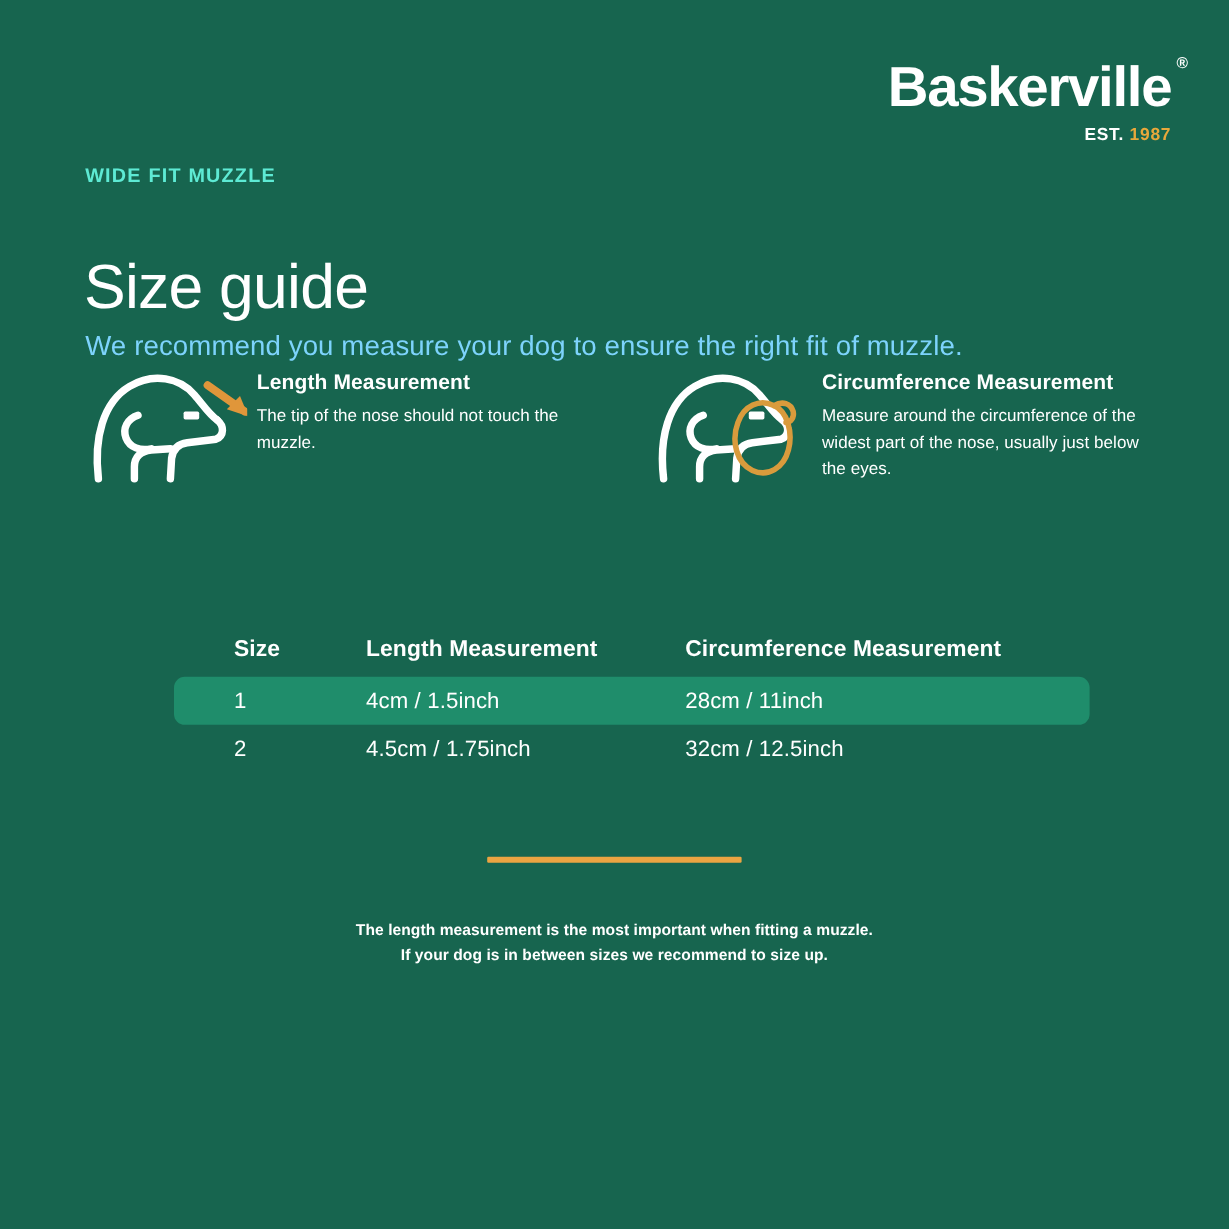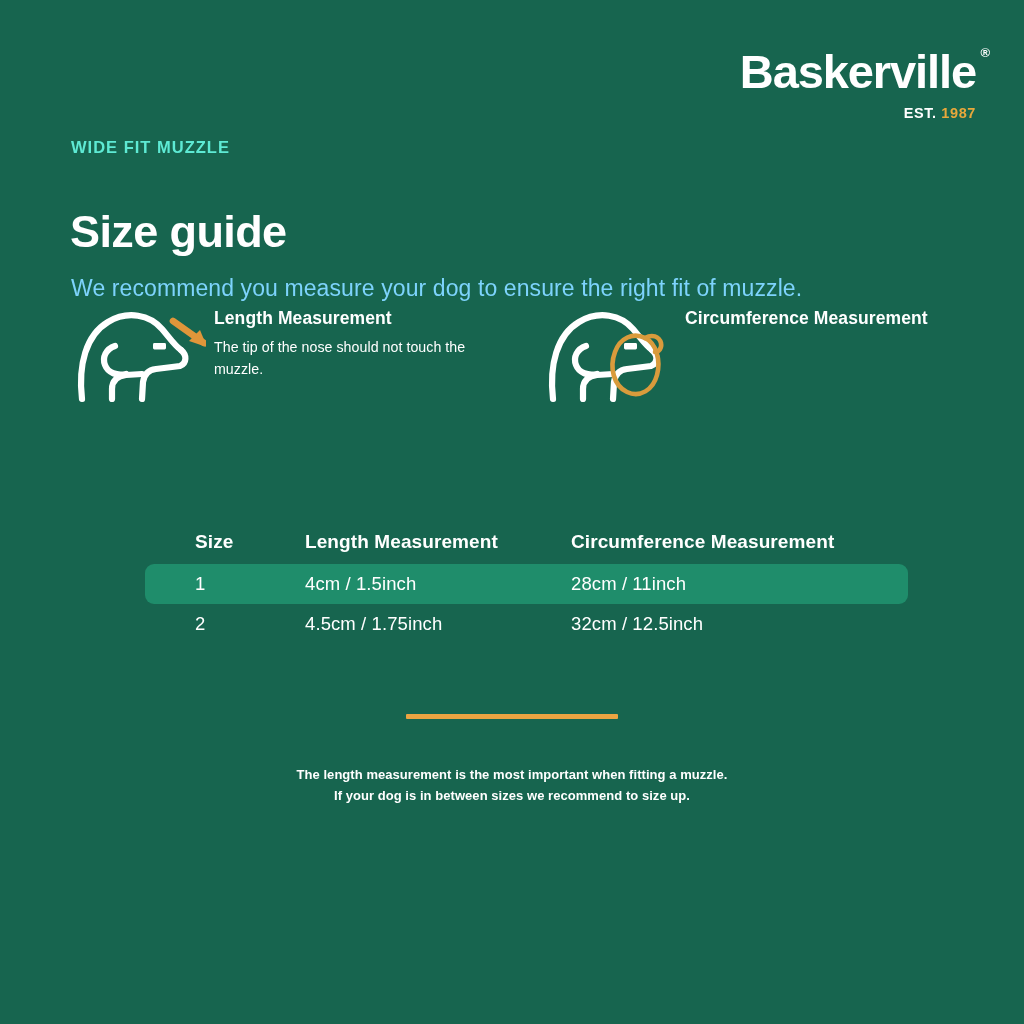--- a/index.html
+++ b/index.html
@@ -66,22 +66,22 @@
     top: 138px;
     font-size: 16.5px;
     font-weight: 700;
     letter-spacing: 1.0px;
     color: #5eead4;
   }
   .title {
     position: absolute;
     left: 70px;
     top: 176px;
-    font-size: 45px;
-    font-weight: 700;
+    font-size: 52px;
+    font-weight: 400;
     letter-spacing: -0.6px;
     color: #ffffff;
     line-height: 1.15;
   }
   .intro {
     position: absolute;
     left: 71px;
     top: 252px;
     font-size: 23px;
     font-weight: 400;
@@ -267,20 +267,21 @@
           </g>
           <rect x="83" y="40" width="13" height="6.5" rx="1.4" fill="#ffffff"></rect>
           <g fill="none" stroke="#d99b3c" stroke-width="4.6" stroke-linecap="round" stroke-linejoin="round">
             <path d="M104 35 C92 29, 79 35, 74 49 C68 65, 73 83, 86 89 C99 95, 112 87, 116 72 C120 57, 115 40, 104 35 Z"></path>
             <path d="M104 35 C111 31, 118 33, 120 40 C121 45, 118 49, 114 49"></path>
           </g>
         </svg>
       </div>
       <div class="panel-body">
         <h2 class="panel-heading">Circumference Measurement</h2>
+        <p class="panel-text">Measure around the circumference of the widest part of the nose, usually just below the eyes.</p>
       </div>
     </div>
 
   </div>
 
   <div class="table">
     <div class="table-row head">
       <div class="cell col-size">Size</div>
       <div class="cell col-length">Length Measurement</div>
       <div class="cell col-circ">Circumference Measurement</div>

